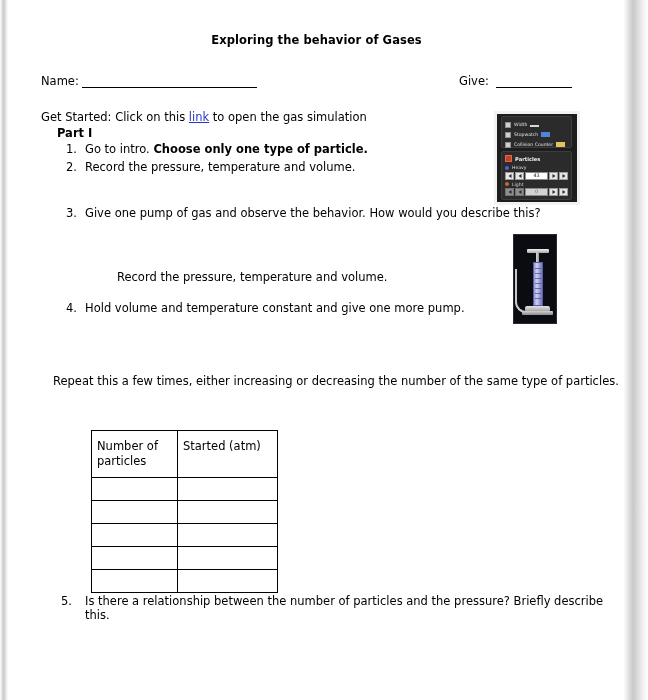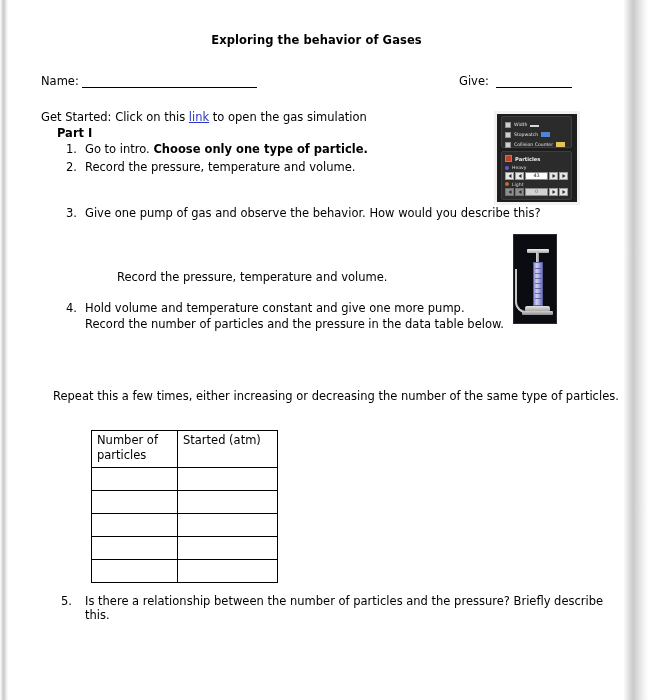--- a/index.html
+++ b/index.html
@@ -331,21 +331,21 @@
   
   .data-table {
     position: absolute;
     left: 82px; top: 430px;
     border-collapse: collapse;
     font-size: 11.5px;
   }
   .data-table td {
     border: 1.4px solid #000;
     box-sizing: border-box;
-    padding: 2px 5px;
+    padding: 8px 5px;
     vertical-align: top;
   }
   .data-table td.c1 { width: 86px; }
   .data-table td.c2 { width: 100px; }
   .data-table tr.head td { height: 37px; line-height: 15px; }
   .data-table tr.body td { height: 23px; }
 
   .q5 {
     position: absolute;
     left: 52px; top: 594px;
@@ -400,21 +400,20 @@
     </ol>
 
     <div style="height:46px"></div>
     <div class="indented">Record the pressure, temperature and volume.</div>
     <div style="height:14px"></div>
 
     <ol class="steps">
       <li>
         <span class="num">4.</span>
         <span class="sub-line">Hold volume and temperature constant and give one more pump.</span>
-        <span class="sub-line">Record the number of particles and the pressure in the data table below.</span>
       </li>
     </ol>
 
     <div style="height:55px"></div>
     <div class="indented" style="margin-left:44px">Repeat this a few times, either increasing or decreasing the number of the same type of particles.</div>
 
 
     <div class="img-panel">
       <div class="panel-inner">
 

